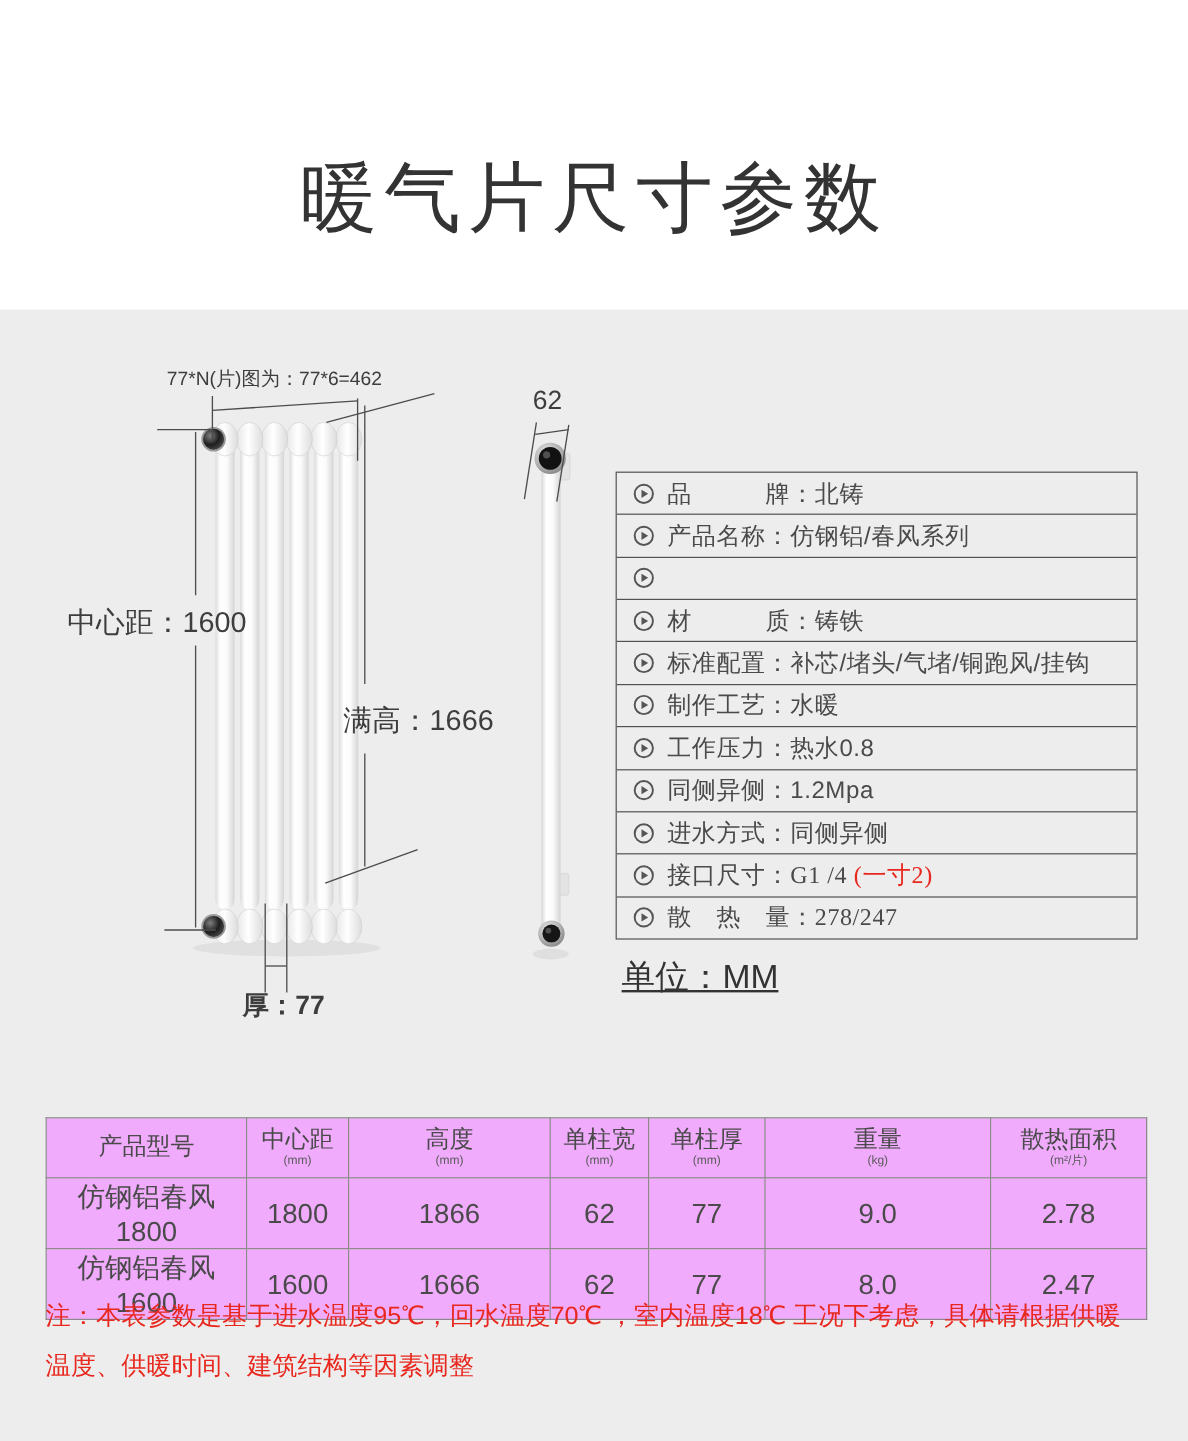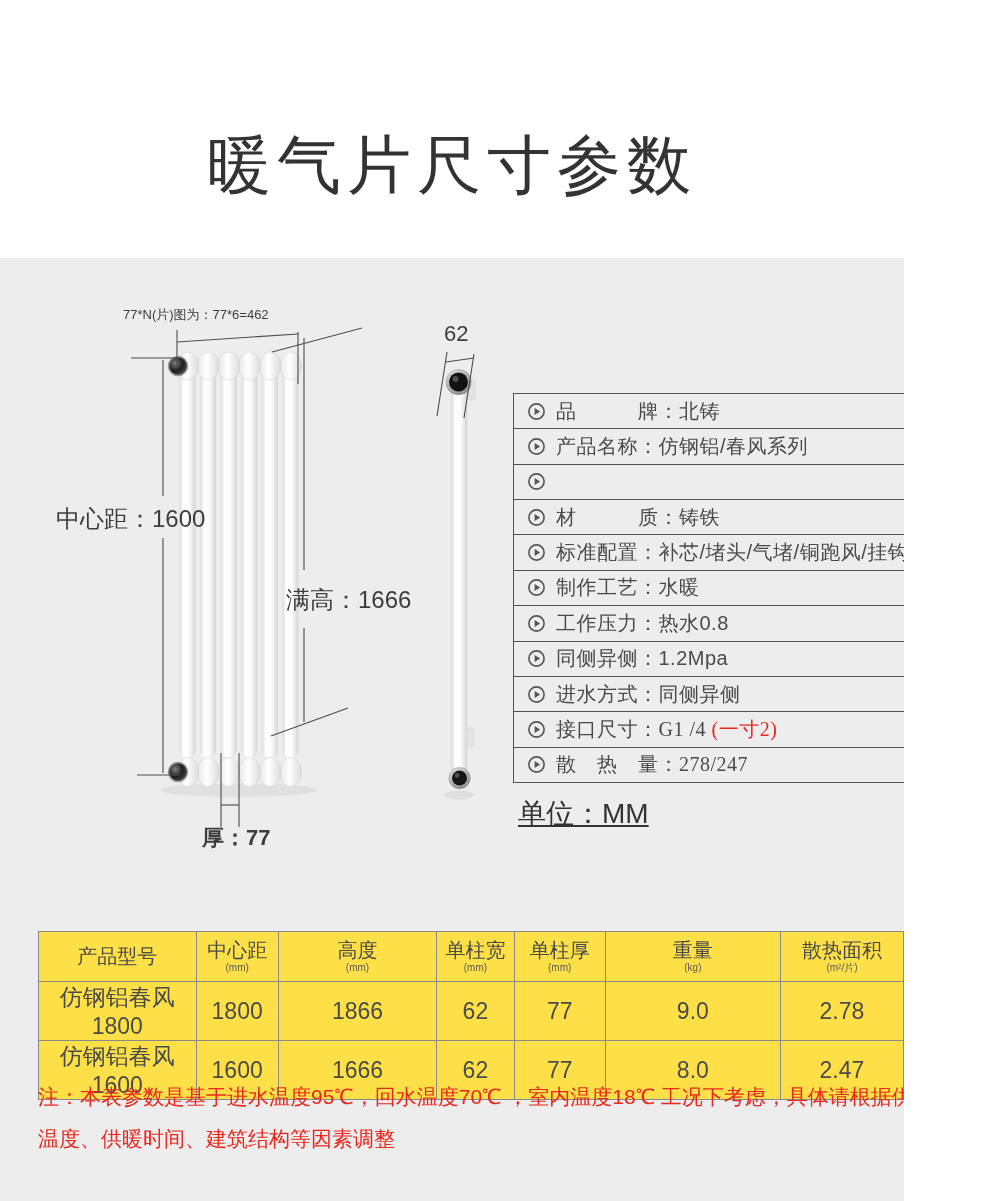--- a/index.html
+++ b/index.html
@@ -1,44 +1,44 @@
 <!DOCTYPE html>
 <html><head>
 <meta charset="utf-8">
 <style>
   html,body{margin:0;padding:0;background:#fff;}
-  #page{position:relative;width:904px;height:1201px;background:#ffffff;overflow:hidden;
+  #page{position:relative;width:990px;height:1201px;background:#ffffff;overflow:hidden;
         font-family:"Liberation Sans", sans-serif;color:#474747;}
   
   .main-title{position:absolute;top:122px;left:0;right:0;text-align:center;
         font-size:64px;font-weight:500;color:#333;letter-spacing:6px;}
   
   .gray-section{position:absolute;left:0;top:258px;width:990px;height:943px;background:#ededed;}
   
   .dim-label{position:absolute;color:#3d3d3d;white-space:nowrap;}
-  .lbl-width-annotation{left:123px;top:306px;font-size:13px;}
+  .lbl-width-annotation{left:139px;top:306px;font-size:16px;}
   .lbl-center-distance{left:56px;top:503px;font-size:24px;}
   .lbl-full-height{left:286px;top:584px;font-size:24px;}
   .lbl-thickness{left:202px;top:823px;font-size:22px;font-weight:bold;}
   .lbl-side-width{left:444px;top:321px;font-size:22px;}
   .diagram-svg{position:absolute;left:0;top:290px;width:520px;height:580px;}
   
   .spec-panel{position:absolute;left:513px;top:393px;width:435px;height:390px;
         border:1px solid #525252;box-sizing:border-box;display:flex;flex-direction:column;}
   .spec-row{flex:1;display:flex;align-items:center;border-bottom:1px solid #525252;
         padding-left:13px;gap:10px;}
   .spec-row:last-child{border-bottom:none;}
   .arrow-icon{width:19px;height:19px;flex:none;}
   .spec-text{font-size:20px;color:#4a4a4a;letter-spacing:0.5px;}
   .spec-text.serif{font-family:Liberation Serif, serif;}
   .spec-text .red{color:#e8281e;}
   .unit-label{position:absolute;left:518px;top:795px;font-size:28px;color:#333;text-decoration:underline;}
   
   .size-table{position:absolute;left:38px;top:931px;border-collapse:collapse;table-layout:fixed;}
-  .size-table th,.size-table td{border:1px solid #8a8a8a;background:#fde047;text-align:center;
+  .size-table th,.size-table td{border:1px solid #8a8a8a;background:#f0abfc;text-align:center;
         vertical-align:middle;color:#4a4a4a;padding:0;}
   .size-table th{height:49px;font-size:20px;font-weight:400;line-height:1.15;}
   .size-table th .unit{font-size:10px;color:#5a5a5a;}
   .size-table td{height:32px;font-size:23px;}
   
   .note{position:absolute;left:38px;top:1076px;width:916px;font-size:21px;
         line-height:2.0;color:#e8281e;}
 </style>
 </head>
 <body>

